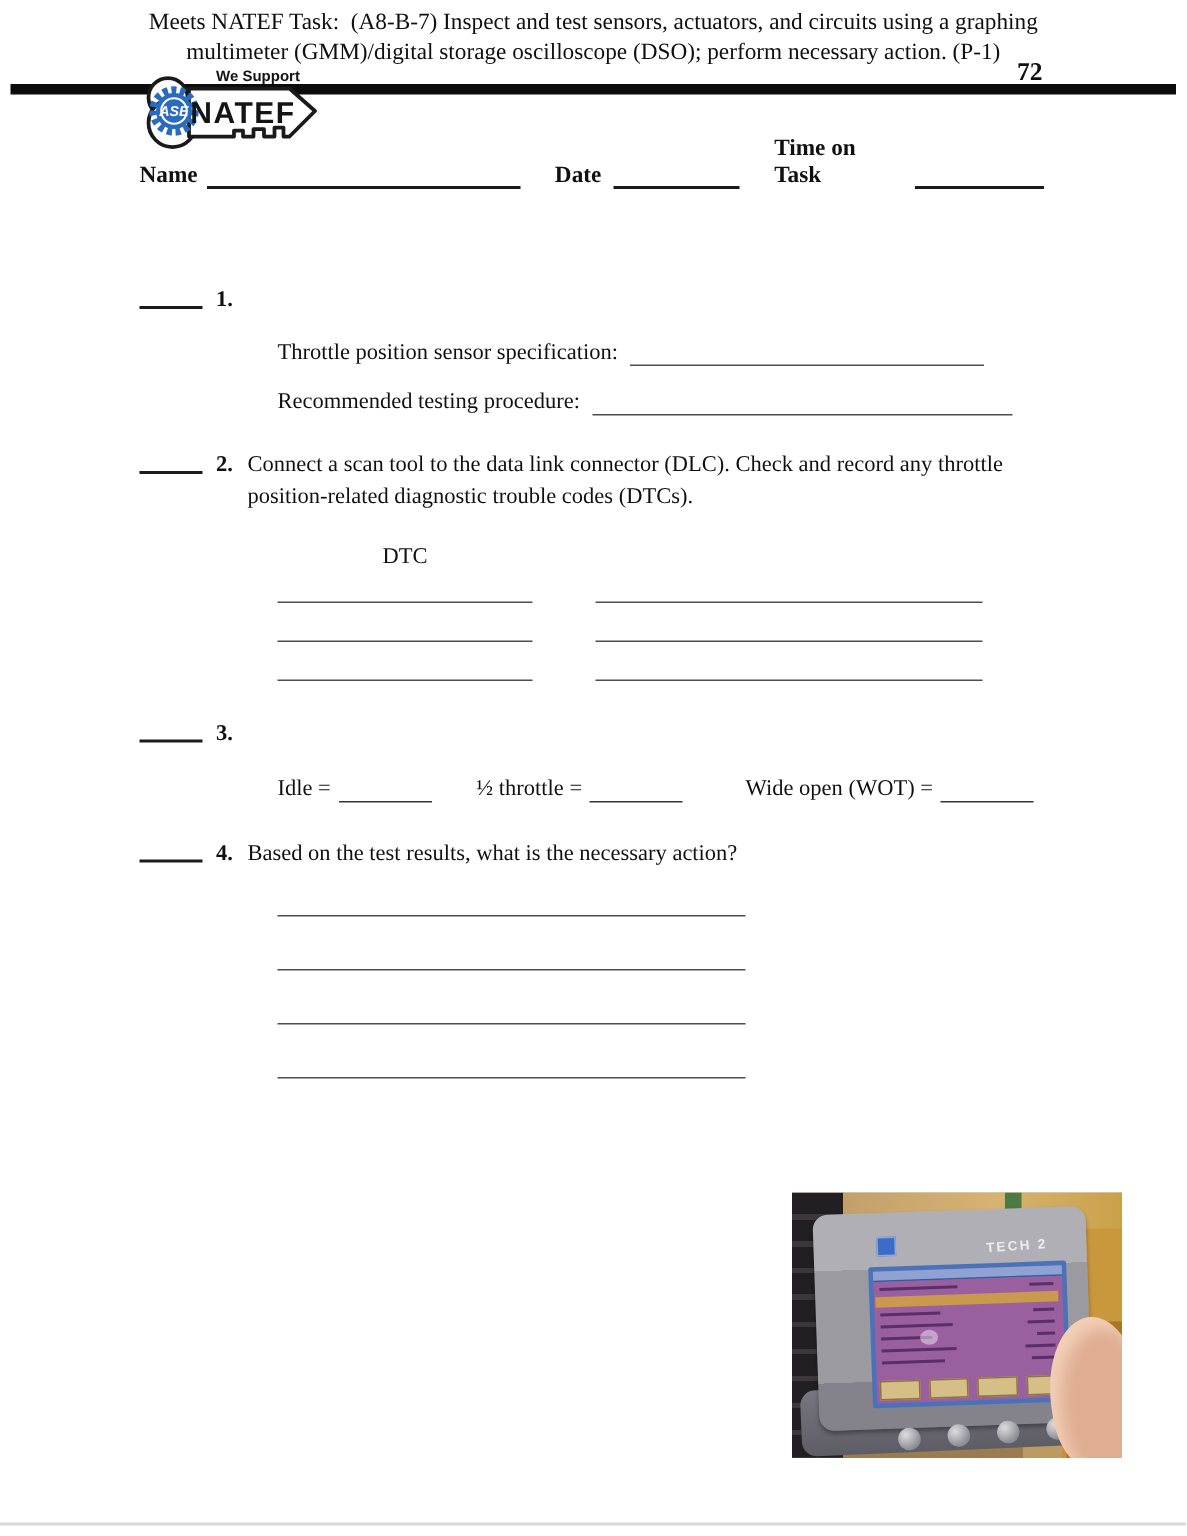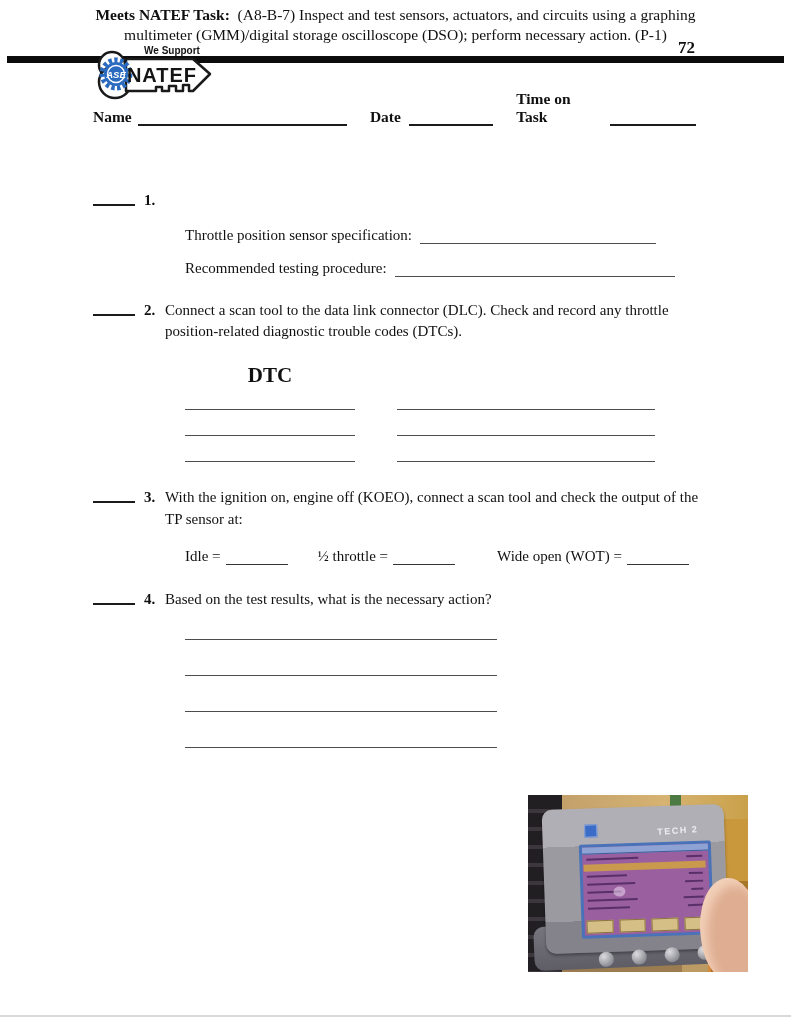--- a/index.html
+++ b/index.html
@@ -6,21 +6,21 @@
   html,body { background:#ffffff; }
   body { width:791px; font-family:"Liberation Serif", serif; color:#101010; }
   .page { position:relative; width:791px; height:1024px; background:#fff; overflow:hidden; }
 
   
   .logo { position:absolute; left:88px; top:44px; width:132px; height:60px; }
   .page-num { position:absolute; left:678px; top:38px; font-weight:bold; font-size:17px; }
 
   .title { text-align:center; padding-top:112px; font-size:29px; font-weight:bold; letter-spacing:0.2px; }
   .task-para { width:660px; margin:5px auto 0; text-align:center; font-size:15.5px; line-height:1.32; }
-  .task-para b { font-weight:bold; }
+  .task-para b { font-weight:normal; }
   .rule { height:7px; background:#0c0c0c; margin:10px 7px 0 7px; }
 
   
   .form-row { display:flex; align-items:flex-end; margin:0 95px 0 93px; font-weight:bold; font-size:15.5px; }
   .form-row.r1 { margin-top:27px; }
   .form-row.r2 { margin-top:21px; }
   .blank { display:inline-block; border-bottom:2px solid #1b1b1b; height:17px; }
   .sp6{width:6px} .sp8{width:8px} .sp18{width:18px} .sp24{width:24px} .sp28{width:28px}
   .eval-num { display:inline-block; margin-left:24px; }
 
@@ -32,21 +32,21 @@
   .i1 { margin-top:64px; }
   .i2 { margin-top:23px; }
   .i3 { margin-top:25px; }
   .i4 { margin-top:24px; }
 
   .sub-row { display:flex; align-items:flex-end; margin-left:185px; font-size:15px; }
   .sub-row .line { border-bottom:1.5px solid #4d4d4d; height:16px; }
   .fld1 { margin-top:16px; } .fld1 .line { width:280px; }
   .fld2 { margin-top:15px; } .fld2 .line { width:236px; }
 
-  .dtc-head { display:flex; margin-left:185px; margin-top:20px; font-weight:bold; font-size:21px; }
+  .dtc-head { display:flex; margin-left:185px; margin-top:20px; font-weight:normal; font-size:15px; }
   .dtc-head .c1 { width:170px; text-align:center; }
   .dtc-head .gap { width:42px; }
   .dtc-head .c2 { width:258px; text-align:center; }
   .dtc-row { display:flex; margin-left:185px; }
   .dtc-row .l1 { width:170px; border-bottom:1.5px solid #4d4d4d; height:26px; }
   .dtc-row .gap { width:42px; }
   .dtc-row .l2 { width:258px; border-bottom:1.5px solid #4d4d4d; height:26px; }
   .dtc-row.first .l1, .dtc-row.first .l2 { height:22px; }
 
   .idle-row { display:flex; align-items:flex-end; margin-left:185px; margin-top:17px; font-size:15px; }
@@ -193,21 +193,20 @@
   </div>
   <div class="dtc-row">
     <span class="l1"></span>
     <span class="gap"></span>
     <span class="l2"></span>
   </div>
 
   <div class="item i3">
     <span class="pre-blank"></span>
     <span class="item-num">3.</span>
-    <span class="item-text">With the ignition on, engine off (KOEO), connect a scan tool and check the output of the TP sensor at:</span>
   </div>
   <div class="idle-row">
     <span>Idle =</span>
     <span class="line"></span>
     <span class="g1"></span>
     <span>½ throttle =</span>
     <span class="line"></span>
     <span class="g2"></span>
     <span>Wide open (WOT) =</span>
     <span class="line"></span>

